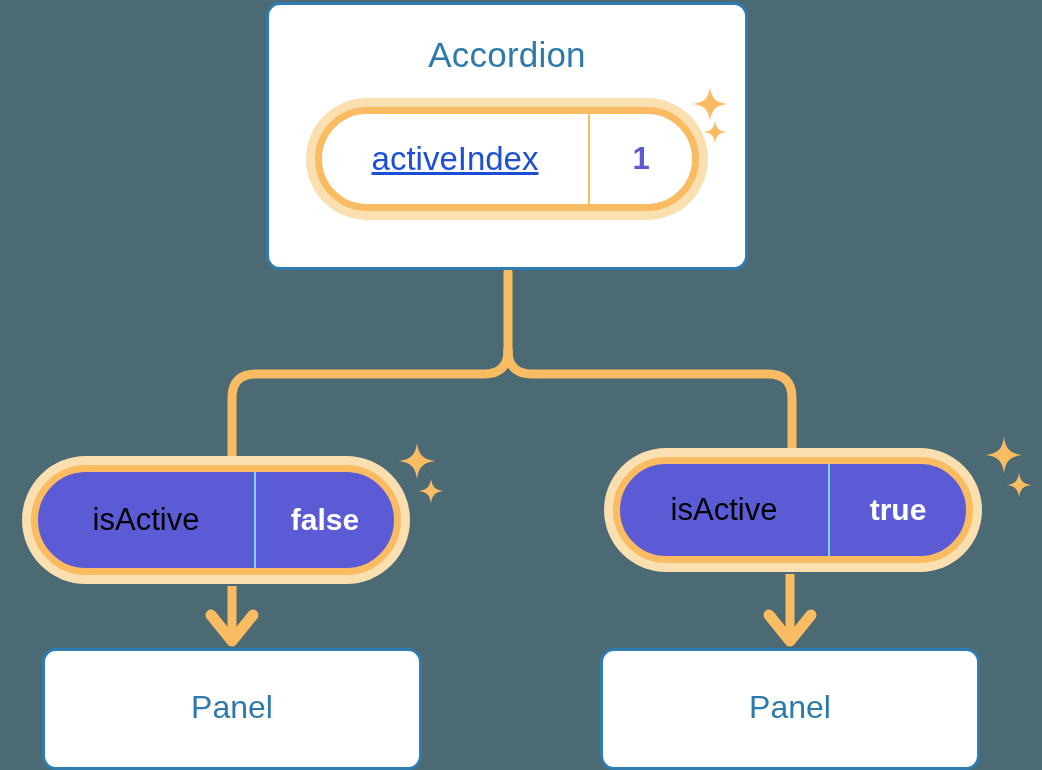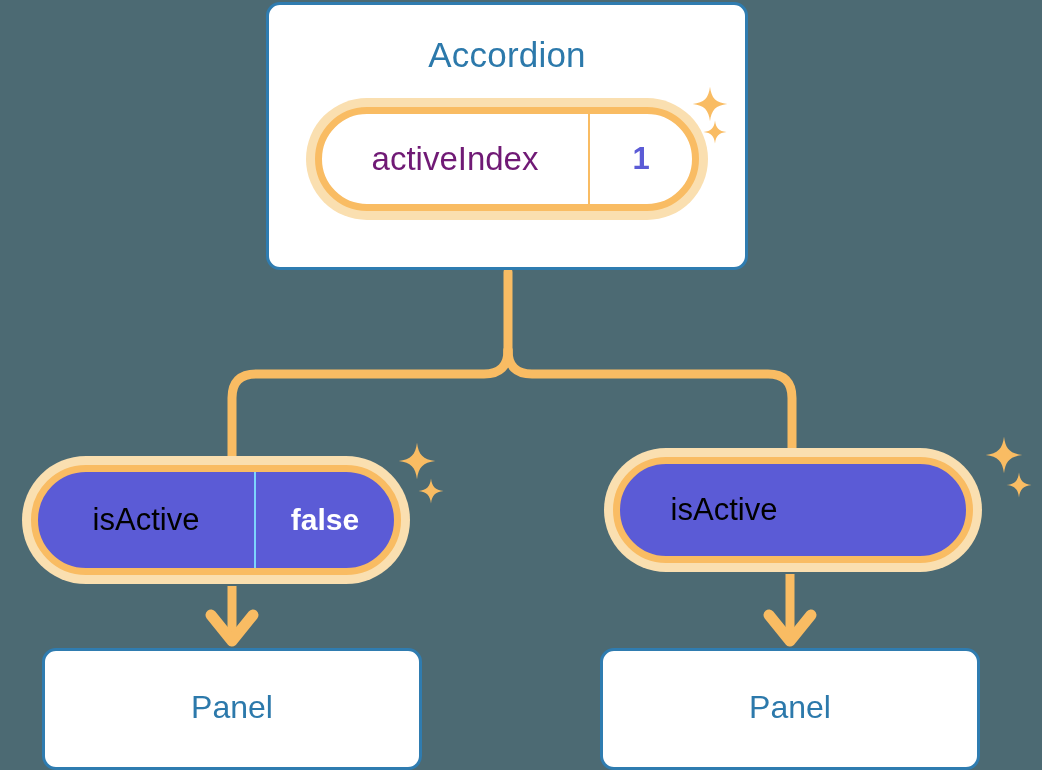--- a/index.html
+++ b/index.html
@@ -110,23 +110,24 @@
   
   #pill-activeindex {
     left: 306px;
     top: 98px;
     width: 402px;
     height: 122px;
   }
   #pill-activeindex .pill-inner { background: #ffffff; }
   #pill-activeindex .pill-key {
     flex: 0 0 268px;
-    color: #701a75;
+    color: #1d4ed8;
     font-size: 33px;
     border-right: 2px solid #f9bc63;
+    text-decoration: underline;
   }
   #pill-activeindex .pill-val {
     flex: 1;
     color: #5b5bd6;
     font-size: 31px;
     font-weight: 700;
   }
 
   
   .pill-purple .pill-inner { background: #5b5bd6; }
@@ -235,20 +236,21 @@
     </svg>
   </div>
 
   <div class="panel-card" id="panel-left">
     <div class="panel-label">Panel</div>
   </div>
 
   <div class="pill pill-purple" id="pill-isactive-true">
     <div class="pill-inner">
       <div class="pill-key">isActive</div>
+      <div class="pill-val">true</div>
     </div>
   </div>
 
   <div class="sparkle" style="left:985px; top:436px;">
     <svg width="38" height="38" viewBox="0 0 100 100">
       <path d="M50 2 C54 34 66 46 98 50 C66 54 54 66 50 98 C46 66 34 54 2 50 C34 46 46 34 50 2 Z" fill="#f9bc63"></path>
     </svg>
   </div>
   <div class="sparkle" style="left:1006px; top:472px;">
     <svg width="26" height="26" viewBox="0 0 100 100">

